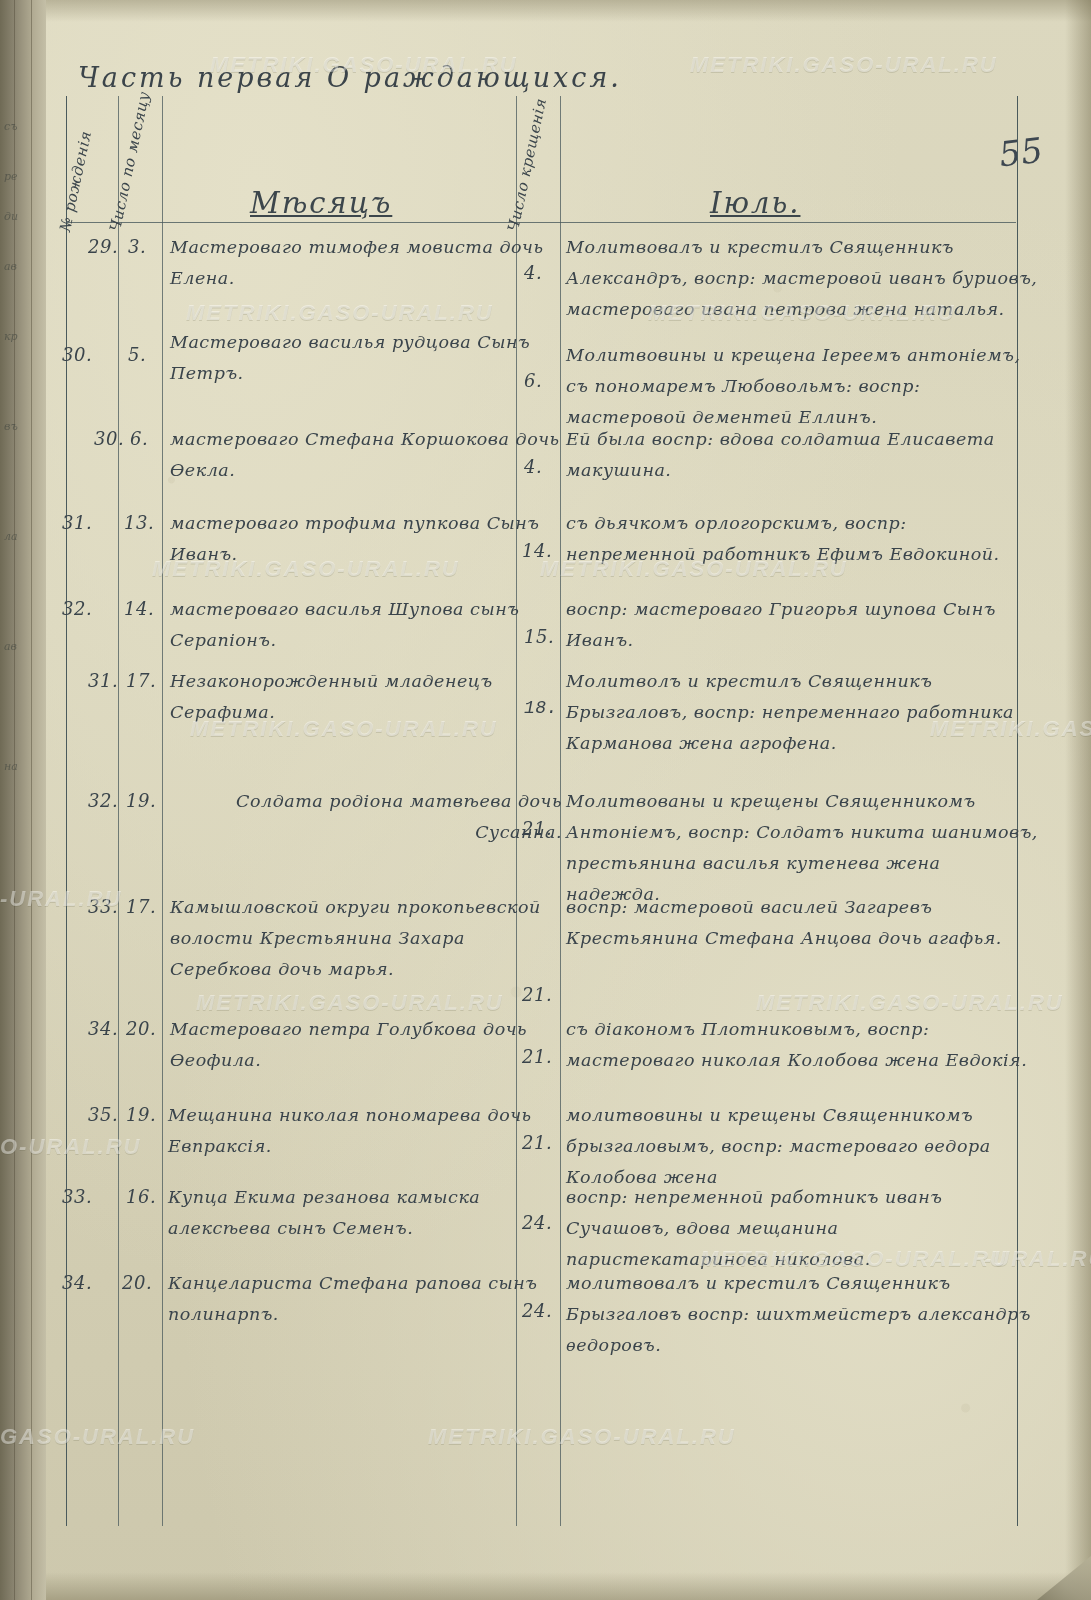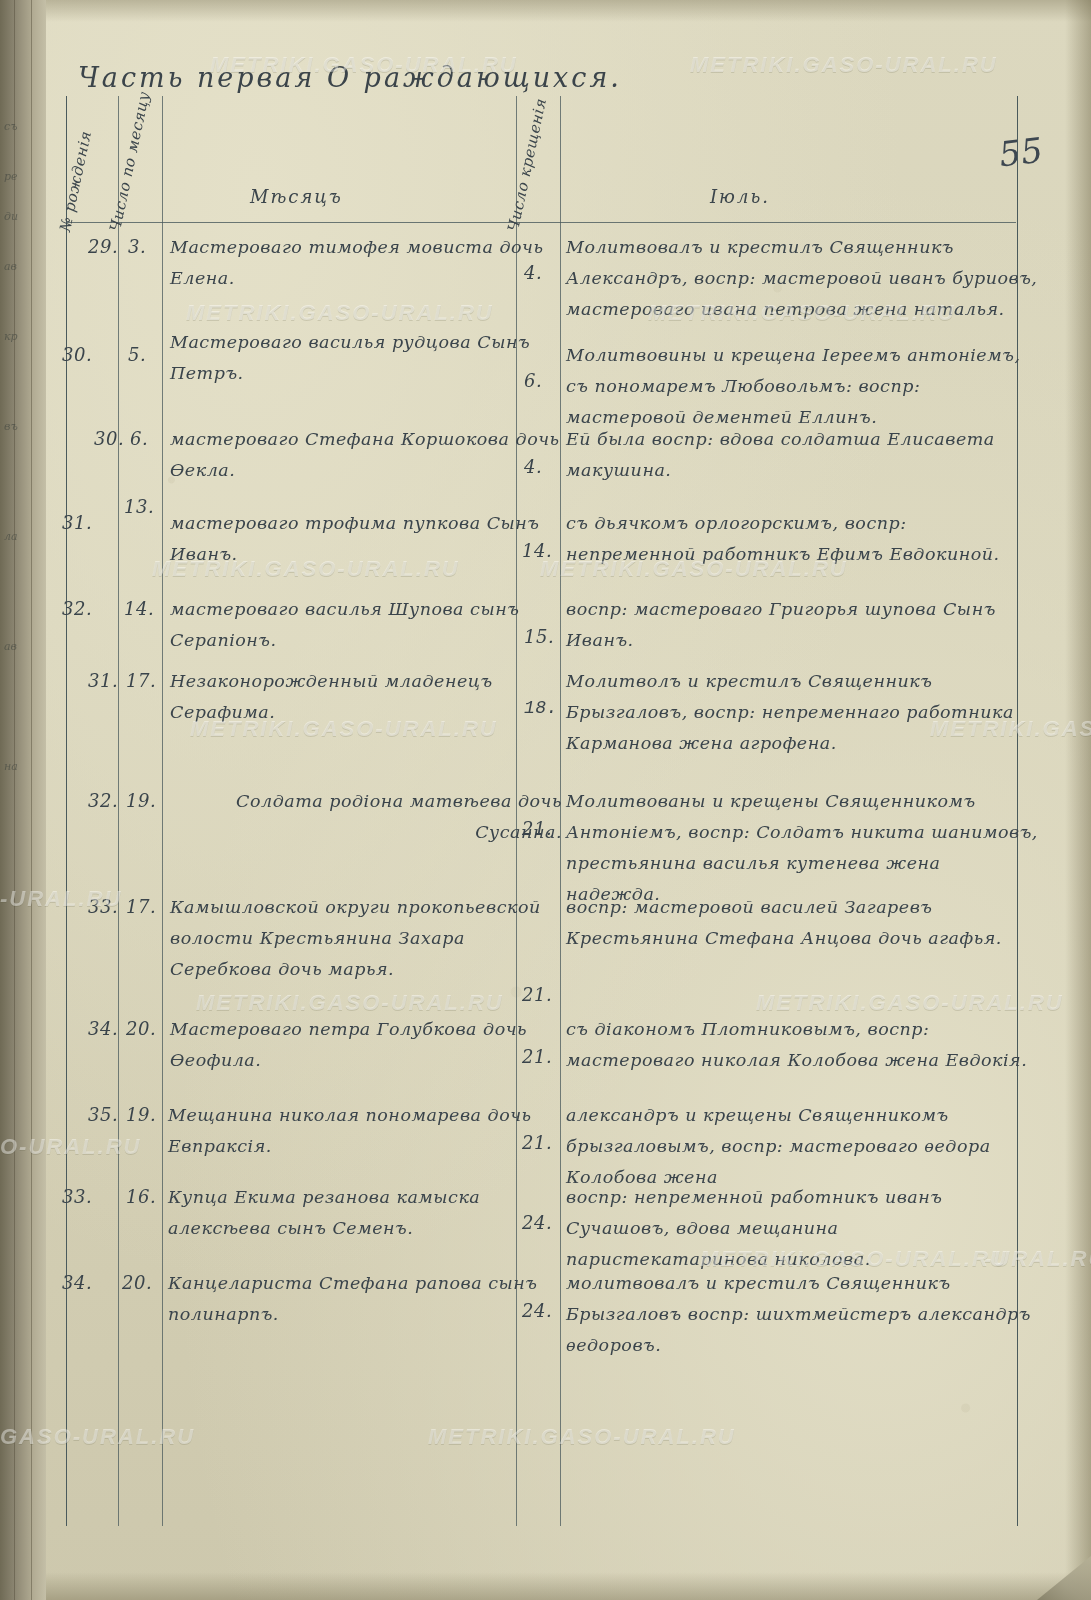--- a/index.html
+++ b/index.html
@@ -116,24 +116,25 @@
     position:absolute;
     font-size: 15px;
     color: #3c464c;
     line-height: 1.15;
     transform: rotate(-78deg);
     transform-origin: left bottom;
     white-space: nowrap;
   }
   .hdr-flat {
     position:absolute;
-    font-size: 18px;
+    font-size: 29px;
     color: #3c464c;
     letter-spacing: 2px;
     white-space: nowrap;
+    text-decoration: underline;
   }
   .num {
     position:absolute;
     font-size: 18px;
     color: #3a444b;
   }
   .rec-left {
     position:absolute;
     width: 392px;
     font-size: 17.5px;
@@ -239,21 +240,21 @@
   <div class="num hw" style="left:524px; top:370px;">6.</div>
   <div class="rec-right hw" style="left:566px; top:340px;">Молитвовины и крещена Іереемъ антоніемъ, съ пономаремъ Любовольмъ: воспр: мастеровой дементей Еллинъ.</div>
 
   <div class="num hw" style="left:94px; top:428px;">30.</div>
   <div class="num hw" style="left:130px; top:428px;">6.</div>
   <div class="rec-left hw" style="left:170px; top:424px;">мастероваго Стефана Коршокова дочь Ѳекла.</div>
   <div class="num hw" style="left:524px; top:456px;">4.</div>
   <div class="rec-right hw" style="left:566px; top:424px;">Ей была воспр: вдова солдатша Елисавета макушина.</div>
 
   <div class="num hw" style="left:62px; top:512px;">31.</div>
-  <div class="num hw" style="left:124px; top:496px;">13.</div>
+  <div class="num hw" style="left:124px; top:512px;">13.</div>
   <div class="rec-left hw" style="left:170px; top:508px;">мастероваго трофима пупкова Сынъ Иванъ.</div>
   <div class="num hw" style="left:522px; top:540px;">14.</div>
   <div class="rec-right hw" style="left:566px; top:508px;">съ дьячкомъ орлогорскимъ, воспр: непременной работникъ Ефимъ Евдокиной.</div>
 
   <div class="num hw" style="left:62px; top:598px;">32.</div>
   <div class="num hw" style="left:124px; top:598px;">14.</div>
   <div class="rec-left hw" style="left:170px; top:594px;">мастероваго василья Шупова сынъ Серапіонъ.</div>
   <div class="num hw" style="left:524px; top:626px;">15.</div>
   <div class="rec-right hw" style="left:566px; top:594px;">воспр: мастероваго Григорья шупова Сынъ Иванъ.</div>
 
@@ -278,21 +279,21 @@
   <div class="num hw" style="left:88px; top:1018px;">34.</div>
   <div class="num hw" style="left:126px; top:1018px;">20.</div>
   <div class="rec-left hw" style="left:170px; top:1014px;">Мастероваго петра Голубкова дочь Ѳеофила.</div>
   <div class="num hw" style="left:522px; top:1046px;">21.</div>
   <div class="rec-right hw" style="left:566px; top:1014px;">съ діакономъ Плотниковымъ, воспр: мастероваго николая Колобова жена Евдокія.</div>
 
   <div class="num hw" style="left:88px; top:1104px;">35.</div>
   <div class="num hw" style="left:126px; top:1104px;">19.</div>
   <div class="rec-left hw" style="left:168px; top:1100px;">Мещанина николая пономарева дочь Евпраксія.</div>
   <div class="num hw" style="left:522px; top:1132px;">21.</div>
-  <div class="rec-right hw" style="left:566px; top:1100px;">александръ и крещены Священникомъ брызгаловымъ, воспр: мастероваго ѳедора Колобова жена</div>
+  <div class="rec-right hw" style="left:566px; top:1100px;">молитвовины и крещены Священникомъ брызгаловымъ, воспр: мастероваго ѳедора Колобова жена</div>
 
   <div class="num hw" style="left:62px; top:1186px;">33.</div>
   <div class="num hw" style="left:126px; top:1186px;">16.</div>
   <div class="rec-left hw" style="left:168px; top:1182px;">Купца Екима резанова камыска алексѣева сынъ Семенъ.</div>
   <div class="num hw" style="left:522px; top:1212px;">24.</div>
   <div class="rec-right hw" style="left:566px; top:1182px;">воспр: непременной работникъ иванъ Сучашовъ, вдова мещанина паристекатаринова николова.</div>
 
   <div class="num hw" style="left:62px; top:1272px;">34.</div>
   <div class="num hw" style="left:122px; top:1272px;">20.</div>
   <div class="rec-left hw" style="left:168px; top:1268px;">Канцелариста Стефана рапова сынъ полинарпъ.</div>

